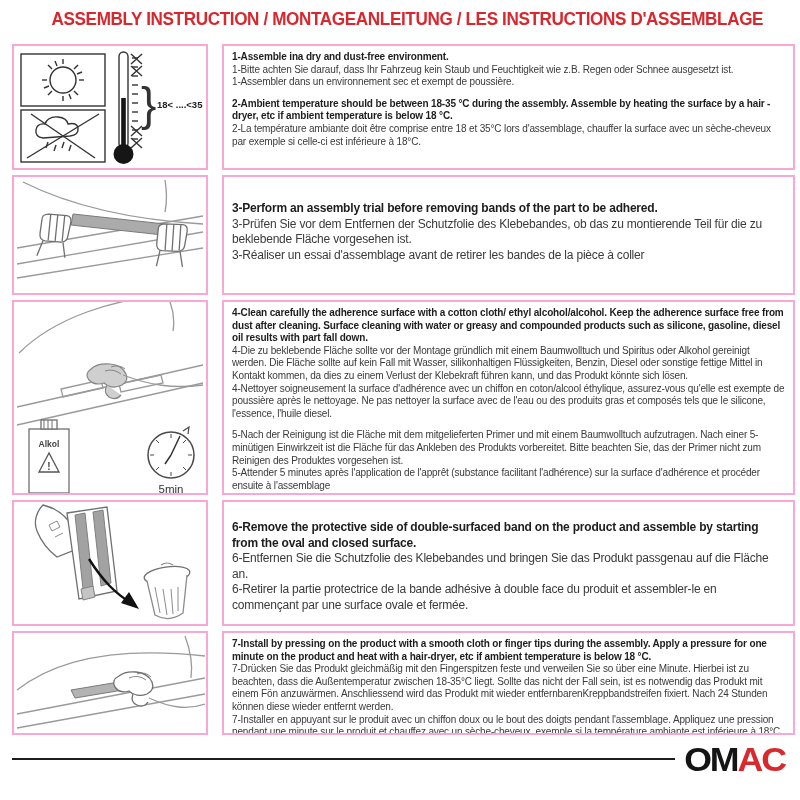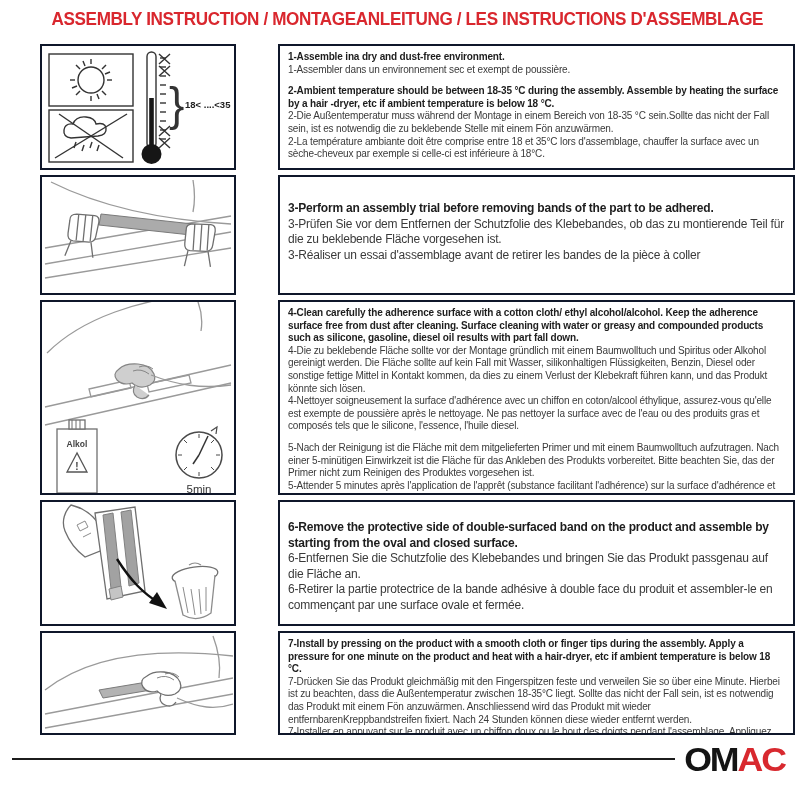--- a/index.html
+++ b/index.html
@@ -1,21 +1,21 @@
 <!DOCTYPE html>
 <html><head>
 <meta charset="utf-8">
 <style>
   html,body{margin:0;padding:0;background:#fff;}
   body{width:800px;height:800px;overflow:hidden;font-family:"Liberation Sans",sans-serif;color:#2b2b2b;}
   .page{padding:8px 5px 0 12px;}
   .title-wrap{text-align:center;margin:0 0 8px 0;height:28px;}
   .title{display:inline-block;font-weight:bold;font-size:19px;letter-spacing:-0.4px;white-space:nowrap;transform:scaleX(0.90);transform-origin:center;}
   .row{display:flex;gap:14px;margin-bottom:5px;}
-  .cell{border:2px solid #0f172a;background:#fff;box-sizing:border-box;margin-left:28px;}
+  .cell{border:2px solid #f9a8d4;background:#fff;box-sizing:border-box;}
   .fig{width:196px;flex:0 0 196px;display:flex;align-items:center;justify-content:center;overflow:hidden;}
   .txt{flex:1;padding:5px 8px;overflow:hidden;}
   .small-text{font-size:10px;line-height:1.26;letter-spacing:-0.15px;}
   .big-text{font-size:12px;line-height:1.3;letter-spacing:-0.2px;}
   .sec{margin:0 0 9px 0;}
   .sec:last-child{margin-bottom:0;}
   .t-en{font-weight:bold;color:#1d1d1d;}
   .t-de,.t-fr{color:#3a3a3a;}
   .pad-top{padding-top:24px;}
   .pad-top6{padding-top:18px;}
@@ -98,25 +98,25 @@
             <path d="M116,92 l11,10 M127,92 l-11,10"></path>
           </g>
           <text x="126" y="74" font-size="46" fill="#333">}</text>
           <text x="142" y="62" font-size="9.5" font-weight="bold" fill="#222">18&lt; ....&lt;35 °C</text>
         </g>
       </svg>
     </div>
     <div class="cell txt small-text">
       <div class="sec">
         <div class="t-en">1-Assemble ina dry and dust-free environment.</div>
+        <div class="t-de">1-Bitte achten Sie darauf, dass Ihr Fahrzeug kein Staub und Feuchtigkeit wie z.B. Regen oder Schnee ausgesetzt ist.</div>
         <div class="t-fr">1-Assembler dans un environnement sec et exempt de poussière.</div>
       </div>
       <div class="sec">
         <div class="t-en">2-Ambient temperature should be between 18-35 °C  during the assembly. Assemble by heating the surface by a hair -dryer, etc if ambient temperature is below 18 °C.</div>
-        <div class="t-de">2-Die Außentemperatur muss während der Montage in einem Bereich von 18-35 °C  sein.Sollte das nicht der Fall sein, ist es notwendig die zu beklebende Stelle mit einem Fön anzuwärmen.</div>
         <div class="t-fr">2-La température ambiante doit être comprise entre 18 et 35°C lors d'assemblage, chauffer la surface avec un sèche-cheveux par exemple si celle-ci est inférieure à 18°C.</div>
       </div>
     </div>
   </div>
   <style> .row2 .cell{height:120px;} .row3 .cell{height:195px;} .row4 .cell{height:126px;} .row5 .cell{height:104px;}</style>
 
   <div class="row row2">
     <div class="cell fig">
       <svg width="190" height="114" viewBox="0 0 190 114">
         <path d="M8,4 C60,30 120,42 188,46" class="lineart"></path>

